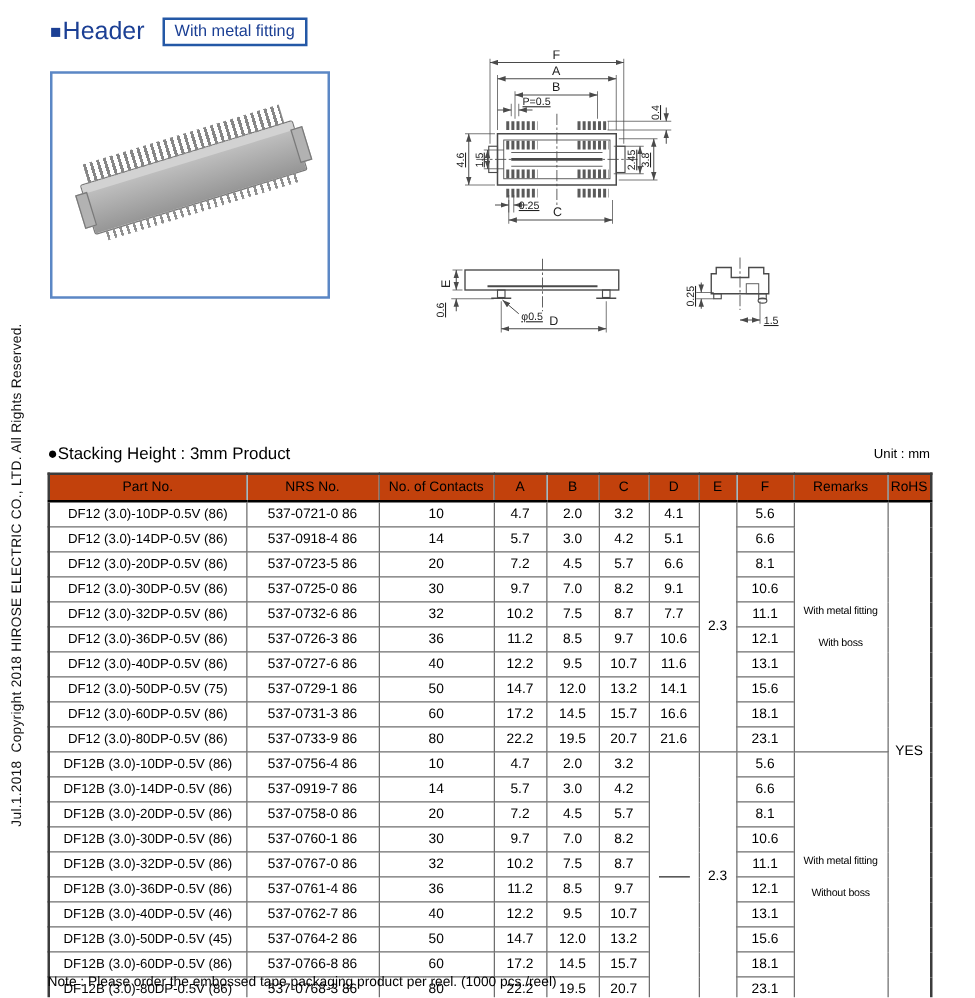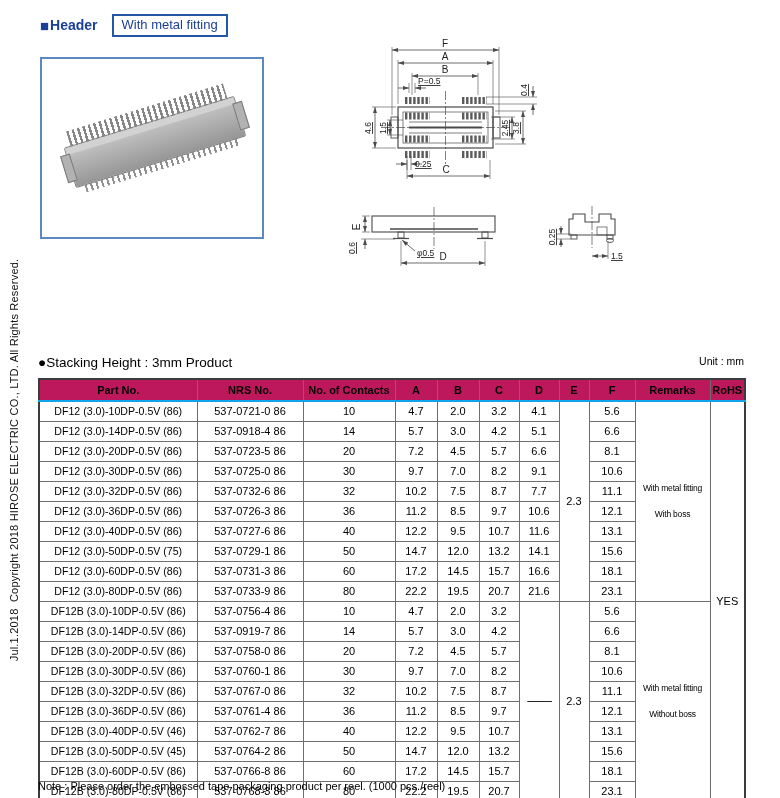--- a/index.html
+++ b/index.html
@@ -7,21 +7,21 @@
         font-family:"Liberation Sans",sans-serif;color:#000;}
 
   
   .copyright{position:absolute;left:14px;top:460px;
              transform:translate(-50%,-50%) rotate(-90deg);
              white-space:pre;font-size:11px;color:#111;letter-spacing:0.2px;}
 
   
   .header-row{position:absolute;left:40px;top:14px;display:flex;align-items:center;}
   .hdr-bullet{color:#1b3f94;font-size:15px;font-weight:bold;line-height:1;}
-  .hdr-title{color:#1b3f94;font-size:14px;font-weight:bold;line-height:1;margin-left:1px;}
+  .hdr-title{color:#1b3f94;font-size:20px;font-weight:normal;line-height:1;margin-left:1px;}
   .badge{margin-left:14px;border:2px solid #2458a6;color:#1b3f94;font-size:13px;
          padding:1px 8px 2px 8px;line-height:1.2;}
 
   
   .photo-frame{position:absolute;left:40px;top:57px;width:220px;height:178px;
                border:2px solid #5b87c5;background:#fff;}
   .connector{position:absolute;left:24px;top:62px;width:176px;height:40px;
              transform:rotate(-17deg);
              background:linear-gradient(#c6c6c6,#969696);
              border:1px solid #7a7a7a;border-radius:2px;}
@@ -35,30 +35,30 @@
 
   
   .drawing{position:absolute;left:345px;top:33px;width:312px;height:246px;}
   .drawing text{font-family:"Liberation Sans",sans-serif;fill:#222;stroke:none;}
   .dim-letter{font-size:10px;}
   .dim-num{font-size:8.5px;}
   .undl{text-decoration:underline;}
 
   
   .section-row{position:absolute;left:38px;top:355px;width:706px;display:flex;
-               justify-content:space-between;align-items:flex-start;}
+               justify-content:space-between;align-items:center;}
   .section-title{font-size:13.5px;}
   .unit-label{font-size:10.5px;margin-left:20px;}
 
   
   table.spec{position:absolute;left:38px;top:378px;border-collapse:collapse;table-layout:fixed;
              width:706px;font-size:11px;border:2px solid #3c3c3c;}
   table.spec th,table.spec td{border:1px solid #6e6e6e;text-align:center;padding:0;
              height:19px;line-height:1.1;white-space:nowrap;overflow:hidden;}
-  table.spec th{background:#be185d;font-weight:bold;height:20px;border-bottom:2px solid #0ea5e9;}
+  table.spec th{background:#c2410c;font-weight:normal;height:20px;border-bottom:2px solid #000000;}
   td.part-cell{font-size:10.6px;margin-left:46px;}
   td.remarks-cell{text-align:left;padding-left:4px;font-size:8.5px;letter-spacing:-0.2px;}
   td.remarks-cell div{line-height:1.1;}
   td.remarks-cell div + div{margin-top:16px;}
   tr.group-start td{border-top:1.5px solid #3c3c3c;}
   span.dash{display:inline-block;transform:scaleX(1.9);font-size:13px;}
 
   .note{position:absolute;left:38px;top:780px;font-size:11px;text-align:center;}
 </style>
 </head>

